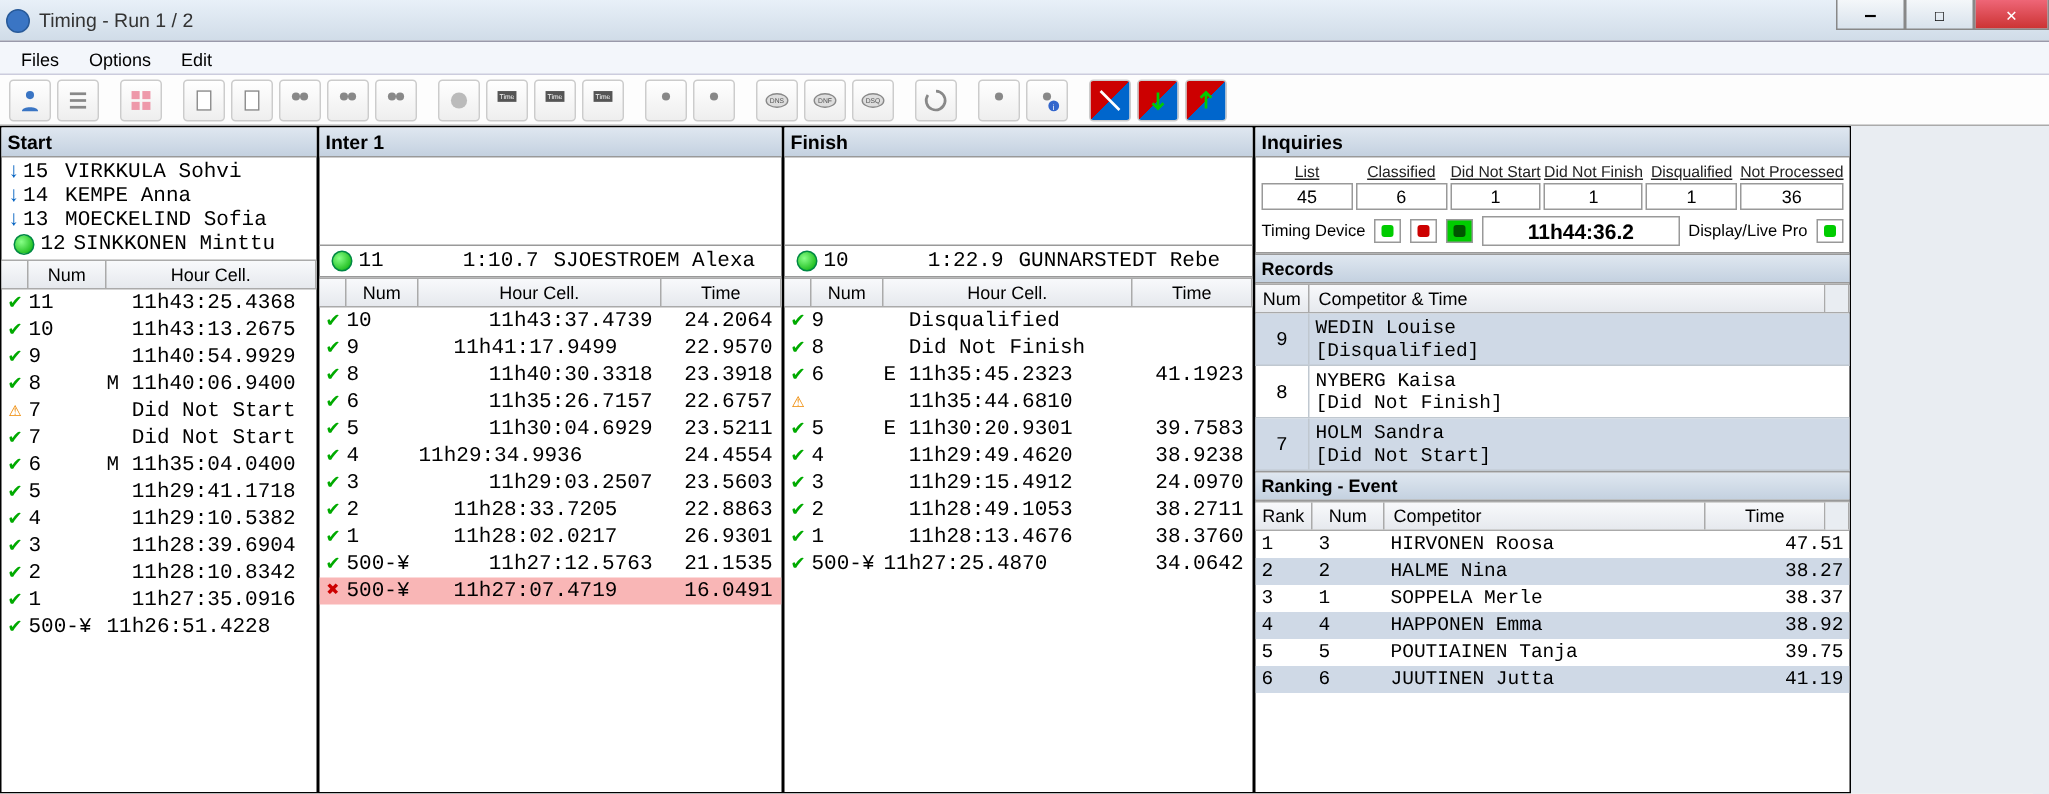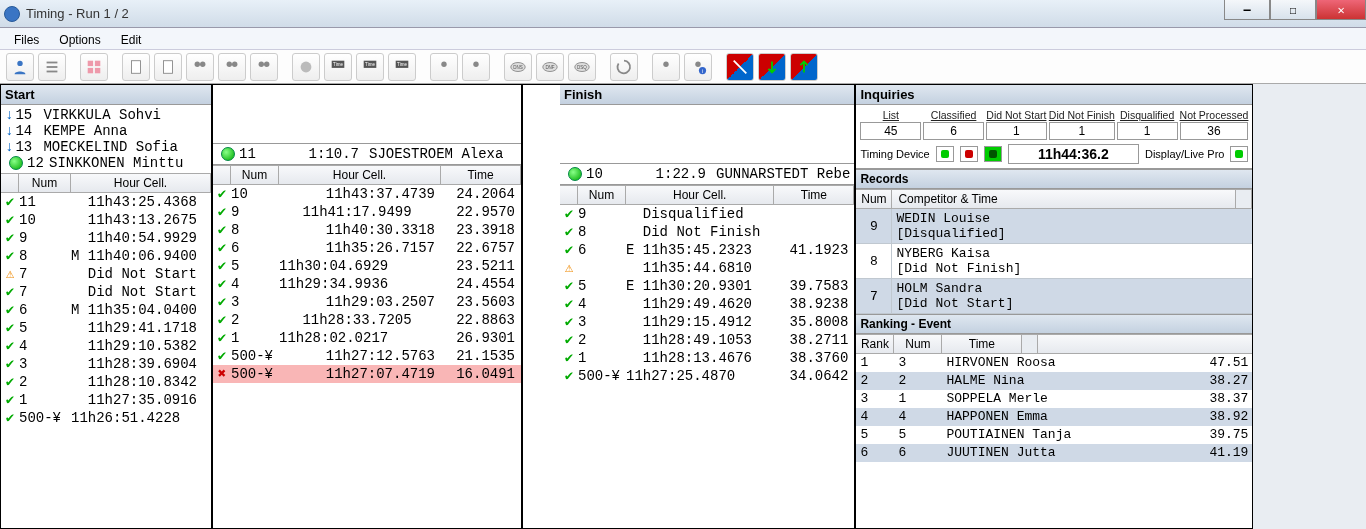--- a/index.html
+++ b/index.html
@@ -13,21 +13,21 @@
   .menubar { height: 22px; background:#f3f6fb; border-bottom:1px solid #ccd; padding: 3px 6px; display:flex; gap:4px;}
   .menubar span { padding:2px 8px; cursor:default;}
   .toolbar { height: 34px; background:#fdfdfd; border-bottom:1px solid #aaa; display:flex; align-items:center; gap:4px; padding:0 6px;}
   .tbtn { width:28px; height:28px; border:1px solid #ccc; border-radius:3px; background:linear-gradient(#fff,#eee); display:flex; align-items:center; justify-content:center; }
   .tbtn svg { width:18px; height:18px; }
   .tsep { width:6px; }
   .maingrid { display:flex; height: calc(100vh - 84px); }
   .panel { border:1px solid #000; display:flex; flex-direction:column; background:#fff; position:relative;}
   .panel.start { flex:0 0 212px;}
   .panel.inter { flex:0 0 310px;}
-  .panel.finish{ flex:0 0 314px;padding-left:37px;}
+  .panel.finish{ flex:0 0 314px;}
   .panel.right { flex:0 0 398px; display:flex; flex-direction:column;}
   .panelhdr { background:linear-gradient(#dfe7f0,#c4d1e0); border-bottom:1px solid #999; padding:2px 4px; font-weight:bold; font-size:13px;}
   .queue { flex:0 0 auto; font-family: "Courier New", monospace; font-size:14px; padding:2px 4px; }
   .queue .qrow { display:flex; align-items:center; white-space:pre; }
   .bluearrow { color:#0060c0; font-weight:bold; margin-right:2px;}
   .livebar { display:flex; align-items:center; padding:2px 4px; font-family:"Courier New",monospace; font-size:14px; border-top:1px solid #999; border-bottom:1px solid #999; white-space:pre;}
   .dot { width:14px; height:14px; border-radius:50%; border:1px solid #084; background:radial-gradient(circle at 35% 35%, #8f8, #0a0); margin:0 4px; display:inline-block; flex:0 0 auto;}
   .colhdr-row { display:flex; background:linear-gradient(#f8f9fb,#e6e9ee); border-top:1px solid #aaa; border-bottom:1px solid #aaa; font-size:12px;}
   .colhdr-row div { border-right:1px solid #aaa; padding:2px 4px; text-align:center;}
   .tbody { flex:1 1 auto; overflow-y:auto; font-family:"Courier New",monospace; font-size:14px;}
@@ -305,20 +305,21 @@
    </div>
         <div class="row">
      <span class="ic"><span class="chk">✔</span></span>
      <span class="num">500-¥</span>
      <span class="txt">11h26:51.4228</span>
    </div>
       </div>
   </div>
 
   <div class="panel inter">
+    <div class="panelhdr">Inter 1</div>
     <div style="flex:0 0 58px"></div>
     <div class="livebar">
       <span class="dot"></span>
       <span style="width:40px">11</span>
       <span style="width:80px;text-align:right">1:10.7</span>
       <span style="width:10px"></span>
       <span>SJOESTROEM Alexa</span>
     </div>
     <div class="colhdr-row">
       <div style="width:18px"></div>
@@ -347,21 +348,21 @@
    </div>
         <div class="row ">
      <span class="ic"><span class="chk">✔</span></span>
      <span class="num" style="width:48px;flex:0 0 48px">6</span>
      <span class="txt" style="text-align:right;padding-right:6px">11h35:26.7157</span>
      <span class="time">22.6757</span>
    </div>
         <div class="row ">
      <span class="ic"><span class="chk">✔</span></span>
      <span class="num" style="width:48px;flex:0 0 48px">5</span>
-     <span class="txt" style="text-align:left;padding-right:6px">11h30:04.6929</span>
+     <span class="txt" style="text-align:right;padding-right:6px">11h30:04.6929</span>
      <span class="time">23.5211</span>
    </div>
         <div class="row ">
      <span class="ic"><span class="chk">✔</span></span>
      <span class="num" style="width:48px;flex:0 0 48px">4</span>
      <span class="txt" style="text-align:left;padding-right:6px">11h29:34.9936</span>
      <span class="time">24.4554</span>
    </div>
         <div class="row ">
      <span class="ic"><span class="chk">✔</span></span>
@@ -371,33 +372,33 @@
    </div>
         <div class="row ">
      <span class="ic"><span class="chk">✔</span></span>
      <span class="num" style="width:48px;flex:0 0 48px">2</span>
      <span class="txt" style="text-align:center;padding-right:6px">11h28:33.7205</span>
      <span class="time">22.8863</span>
    </div>
         <div class="row ">
      <span class="ic"><span class="chk">✔</span></span>
      <span class="num" style="width:48px;flex:0 0 48px">1</span>
-     <span class="txt" style="text-align:left;padding-right:6px">11h28:02.0217</span>
+     <span class="txt" style="text-align:center;padding-right:6px">11h28:02.0217</span>
      <span class="time">26.9301</span>
    </div>
         <div class="row ">
      <span class="ic"><span class="chk">✔</span></span>
      <span class="num" style="width:48px;flex:0 0 48px">500-¥</span>
      <span class="txt" style="text-align:right;padding-right:6px">11h27:12.5763</span>
      <span class="time">21.1535</span>
    </div>
         <div class="row bad">
      <span class="ic"><span class="err">✖</span></span>
      <span class="num" style="width:48px;flex:0 0 48px">500-¥</span>
-     <span class="txt" style="text-align:right;padding-right:6px">11h27:07.4719</span>
+     <span class="txt" style="text-align:center;padding-right:6px">11h27:07.4719</span>
      <span class="time">16.0491</span>
    </div>
       </div>
   </div>
 
   <div class="panel finish">
     <div class="panelhdr">Finish</div>
     <div style="flex:0 0 58px"></div>
     <div class="livebar">
       <span class="dot"></span>
@@ -446,21 +447,21 @@
         <div class="row">
      <span class="ic"><span class="chk">✔</span></span>
      <span class="num" style="width:48px;flex:0 0 48px">4</span>
      <span class="txt">  11h29:49.4620</span>
      <span class="time">38.9238</span>
    </div>
         <div class="row">
      <span class="ic"><span class="chk">✔</span></span>
      <span class="num" style="width:48px;flex:0 0 48px">3</span>
      <span class="txt">  11h29:15.4912</span>
-     <span class="time">35.8008</span>
+     <span class="time">24.0970</span>
    </div>
         <div class="row">
      <span class="ic"><span class="chk">✔</span></span>
      <span class="num" style="width:48px;flex:0 0 48px">2</span>
      <span class="txt">  11h28:49.1053</span>
      <span class="time">38.2711</span>
    </div>
         <div class="row">
      <span class="ic"><span class="chk">✔</span></span>
      <span class="num" style="width:48px;flex:0 0 48px">1</span>
@@ -542,20 +543,21 @@
         <div class="rrow alt">
      <div class="rnum">7</div>
      <div class="rtxt">HOLM Sandra<br>[Did Not Start]</div>
    </div>
       </div>
 
     <div class="subhdr">Ranking - Event</div>
     <div class="colhdr-row">
       <div style="width:38px">Rank</div>
       <div style="width:48px">Num</div>
+      <div style="flex:1;text-align:left;padding-left:6px">Competitor</div>
       <div style="width:80px">Time</div>
       <div style="width:16px" class="scrollstub"></div>
     </div>
     <div class="rank-table" id="rank-rows" style="flex:1;overflow:auto;">
         <div class="krow ">
      <div class="c rk">1</div>
      <div class="c kn">3</div>
      <div class="c nm">HIRVONEN Roosa</div>
      <div class="c tm">47.51</div>
    </div>

